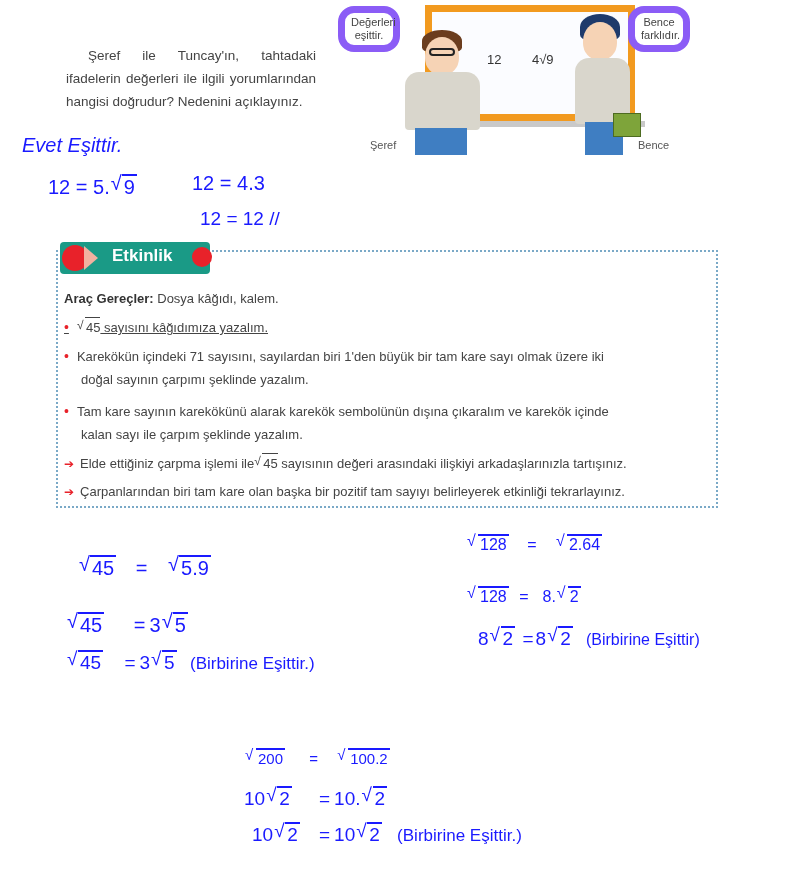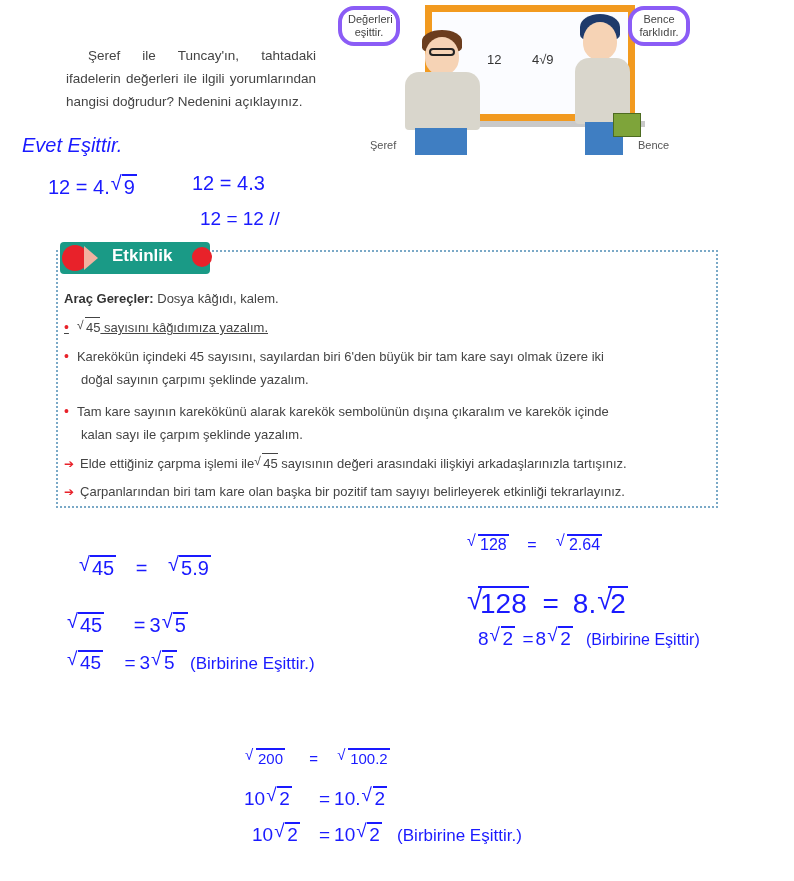--- a/index.html
+++ b/index.html
@@ -21,21 +21,21 @@
     .board-shadow { position: absolute; left: 90px; top: 121px; width: 225px; height: 6px; background: #c9c9c9; }
     .board-expr { position: absolute; top: 40px; font-size: 13px; color: #333; }
     .person { position: absolute; }
     .head { position: absolute; width: 34px; height: 38px; border-radius: 50% 50% 45% 45%; background: #f6d3b5; }
     .hair { position: absolute; border-radius: 50% 50% 20% 20%; }
     .torso { position: absolute; background: #d9d6cc; border-radius: 14px 14px 4px 4px; }
     .legs { position: absolute; background: #3f7ec2; }
     .glasses { position: absolute; width: 26px; height: 8px; border: 2px solid #222; border-radius: 4px; }
     .folder { position: absolute; background: #7ea43a; border: 1px solid #4d6b21; }
     .bubble {
-      position: absolute; background: #fff; border: 4px solid #8b5cf6; border-radius: 16px;
+      position: absolute; background: #fff; border: 7px solid #8b5cf6; border-radius: 16px;
       font-size: 11px; line-height: 13px; color: #444; text-align: center; padding: 3px 6px;
     }
     .caption { position: absolute; font-size: 11px; color: #555; }
 
     
     .hw { position: absolute; color: #1a1aff; font-family: Liberation Sans, sans-serif; white-space: nowrap; }
     .sqrt { display: inline-block; border-top: 2px solid #1a1aff; padding: 0 2px; margin-left: 1px; position: relative; }
     .sqrt::before { content: "√"; position: absolute; left: -11px; top: -4px; }
 
     
@@ -88,21 +88,21 @@
     <div class="torso" style="left:0;top:58px;width:55px;height:66px;"></div>
     <div class="legs" style="left:10px;top:122px;width:38px;height:33px;"></div>
     <div class="folder" style="left:38px;top:113px;width:28px;height:24px;"></div>
   </div>
   <div class="bubble" style="left:298px;top:6px;width:62px;">Bence farklıdır.</div>
   <span class="caption" style="left:308px;top:139px;">Bence</span>
 </div>
 
 <div class="hw" style="left:22px;top:134px;font-size:20px;font-style:italic;">Evet Eşittir.</div>
 <div class="hw" style="left:48px;top:174px;font-size:20px;">
-  <span>12 = 4.</span><span class="sqrt" style="margin-left:12px;">9</span>
+  <span>12 = 5.</span><span class="sqrt" style="margin-left:12px;">9</span>
 </div>
 <div class="hw" style="left:192px;top:172px;font-size:20px;">12 = 4.3</div>
 <div class="hw" style="left:200px;top:208px;font-size:19px;">12 = 12 //</div>
 
 <div class="activity"></div>
 <div class="activity-tab">
   <div class="tab-circle-left"></div>
   <div class="tab-chevron"></div>
   <span class="tab-label">Etkinlik</span>
 </div>
@@ -112,21 +112,21 @@
   <b>Araç Gereçler:</b>
   <span>Dosya kâğıdı, kalem.</span>
 </div>
 
 <div class="act-line" style="top:317px;text-decoration:underline;">
   <span class="bullet-dot">•</span><span class="sq">45</span>
   <span>sayısını kâğıdımıza yazalım.</span>
 </div>
 
 <div class="act-line" style="top:346px;">
-  <span class="bullet-dot">•</span><span>Karekökün içindeki 45 sayısını, sayılardan biri 6'den büyük bir tam kare sayı olmak üzere iki</span>
+  <span class="bullet-dot">•</span><span>Karekökün içindeki 71 sayısını, sayılardan biri 1'den büyük bir tam kare sayı olmak üzere iki</span>
 </div>
 <div class="act-indent" style="top:370px;">doğal sayının çarpımı şeklinde yazalım.</div>
 
 <div class="act-line" style="top:401px;">
   <span class="bullet-dot">•</span><span>Tam kare sayının karekökünü alarak karekök sembolünün dışına çıkaralım ve karekök içinde</span>
 </div>
 <div class="act-indent" style="top:425px;">kalan sayı ile çarpım şeklinde yazalım.</div>
 
 <div class="act-line" style="top:453px;">
   <span class="bullet-arrow">➔</span><span>Elde ettiğiniz çarpma işlemi ile</span><span class="sq">45</span>
@@ -150,21 +150,21 @@
   <span class="sqrt" style="margin-left:12px;">45</span>
   <span style="margin:0 4px 0 16px;">=</span><span>3</span><span class="sqrt" style="margin-left:12px;">5</span>
   <span style="margin-left:8px;font-size:17px;">(Birbirine Eşittir.)</span>
 </div>
 
 <div class="hw" style="left:466px;top:534px;font-size:16px;">
   <span class="sqrt" style="margin-left:12px;">128</span>
   <span style="margin:0 14px;">=</span>
   <span class="sqrt" style="margin-left:12px;">2.64</span>
 </div>
-<div class="hw" style="left:466px;top:586px;font-size:28px;">
+<div class="hw" style="left:466px;top:586px;font-size:16px;">
   <span class="sqrt" style="margin-left:12px;">128</span>
   <span style="margin:0 14px 0 6px;">=</span><span>8.</span><span class="sqrt" style="margin-left:12px;">2</span>
 </div>
 <div class="hw" style="left:478px;top:626px;font-size:19px;">
   <span>8</span><span class="sqrt" style="margin-left:12px;">2</span>
   <span style="margin:0 2px;">=</span><span>8</span><span class="sqrt" style="margin-left:12px;">2</span>
   <span style="margin-left:8px;font-size:16px;">(Birbirine Eşittir)</span>
 </div>
 
 <div class="hw" style="left:244px;top:748px;font-size:15px;">

